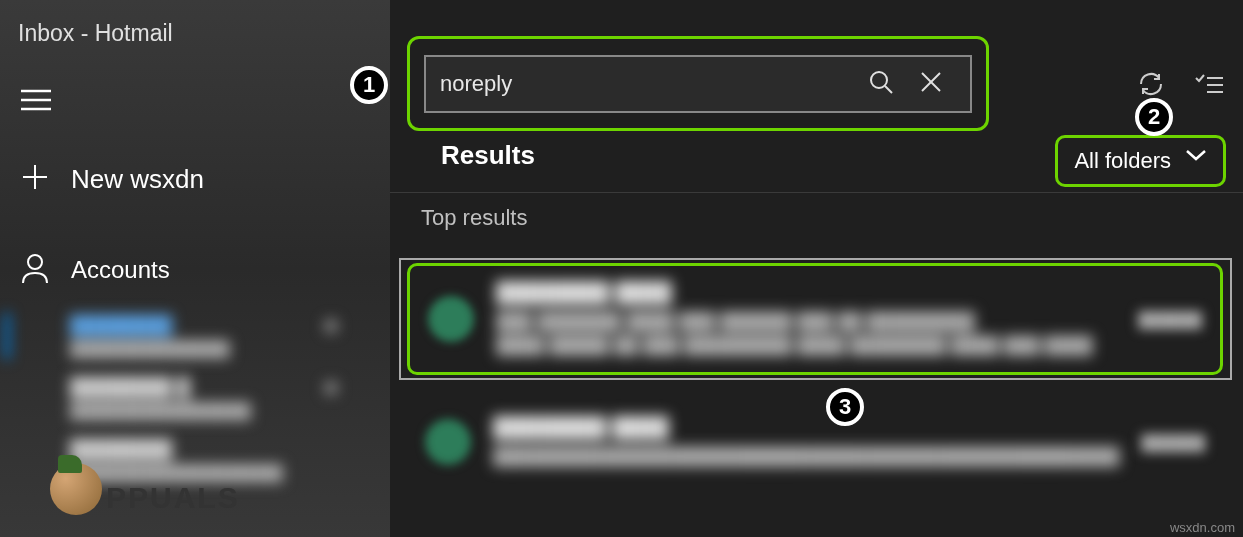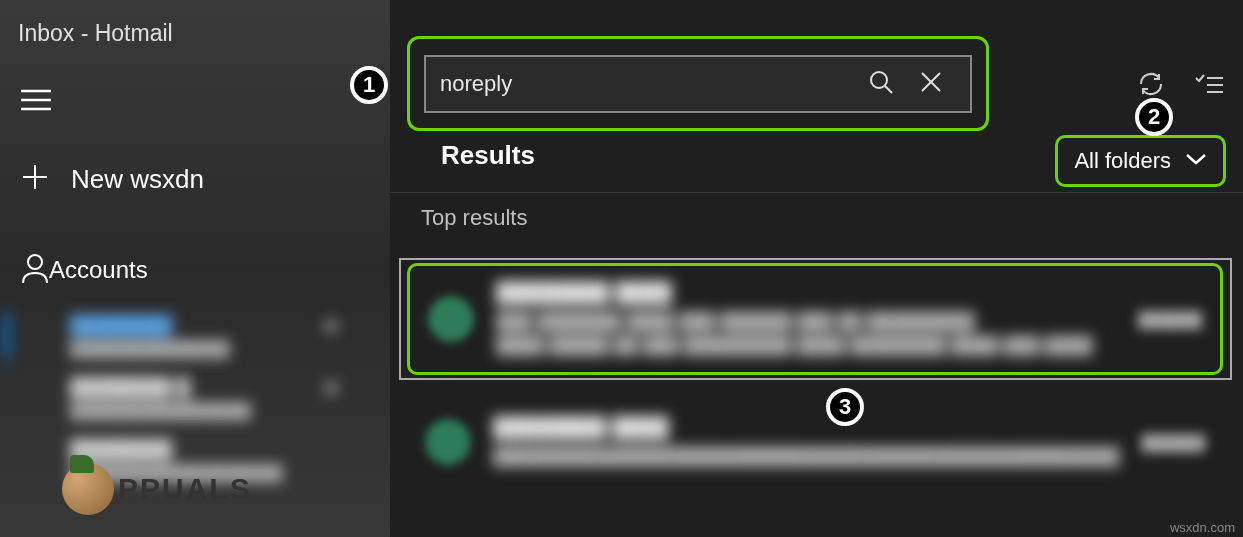--- a/index.html
+++ b/index.html
@@ -10,53 +10,53 @@
     
     .sidebar { width: 390px; height: 100%; background: linear-gradient(180deg, #3a3a3a 0%, #2a2a2a 50%, #383838 100%); position: relative; }
     .window-title { font-size: 23px; font-weight: 400; color: #e0e0e0; padding: 20px 16px 0 18px; }
     .hamburger { margin: 42px 0 0 21px; cursor: pointer; }
     .hamburger svg { width: 30px; height: 22px; }
     
     .new-mail { display: flex; align-items: center; gap: 22px; margin: 48px 0 0 21px; cursor: pointer; }
     .plus-icon svg { width: 28px; height: 28px; }
     .new-mail-label { font-size: 26px; font-weight: 400; color: #fff; }
     
-    .accounts-row { display: flex; align-items: center; margin: 58px 0 0 21px; cursor: pointer; }
+    .accounts-row { display: flex; align-items: center; gap: 22px; margin: 58px 0 0 21px; cursor: pointer; }
     .person-icon svg { width: 28px; height: 30px; }
     .accounts-label { font-size: 24px; font-weight: 400; color: #fff; }
     
     .account-list { margin-top: 18px; padding-left: 0; }
     .account-item { position: relative; padding: 10px 20px 10px 70px; filter: blur(7px); }
     .account-item.selected::before { content: ""; position: absolute; left: 4px; top: 8px; bottom: 8px; width: 6px; background: #0078d4; }
     .acc-line1 { font-size: 18px; color: #5aa0e0; font-weight: 600; text-decoration: underline; margin-bottom: 4px; }
     .acc-line2 { font-size: 15px; color: #aaa; }
     .account-item .dot { position: absolute; right: 52px; top: 14px; width: 14px; height: 14px; background: #888; border-radius: 7px; }
     
-    .watermark { position: absolute; left: 62px; bottom: 22px; display: flex; align-items: center; gap: 4px; }
+    .watermark { position: absolute; left: 50px; bottom: 22px; display: flex; align-items: flex-end; gap: 4px; }
     .wm-avatar { width: 52px; height: 52px; border-radius: 50%; background: radial-gradient(circle at 30% 30%, #d4a574, #8b6635); position: relative; }
     .wm-avatar::after { content:""; position:absolute; top:-8px; left:8px; width:24px; height:18px; background:#3a6b2a; border-radius:4px 10px 2px 2px; }
     .wm-text { font-size: 30px; font-weight: 700; color: #333; filter: blur(0.5px); letter-spacing: 2px; }
     
     .site-wm { position: absolute; right: 8px; bottom: 2px; font-size: 13px; color: #888; z-index: 50; }
     
     
     .main { flex: 1; height: 100%; background: #1f1f1f; position: relative; }
     
     .search-outer { position: absolute; left: 17px; top: 36px; width: 582px; height: 95px; border: 3px solid #6dd400; border-radius: 12px; display: flex; align-items: center; justify-content: center; }
     .search-box { width: 548px; height: 58px; background: #2b2b2b; border: 2px solid #888; display: flex; align-items: center; padding: 0 14px; }
     .search-input { flex: 1; background: transparent; border: none; outline: none; color: #e8e8e8; font-size: 22px; font-weight: 400; }
     .search-icon, .clear-icon { padding: 0 12px; cursor: pointer; }
     .search-icon svg, .clear-icon svg { width: 26px; height: 26px; }
     
     .toolbar-icons { position: absolute; right: 20px; top: 72px; display: flex; gap: 30px; }
     .toolbar-icons svg { width: 28px; height: 24px; }
     
     .results-heading { position: absolute; left: 31px; top: 140px; font-size: 26px; font-weight: 600; color: #fff; margin-left: 20px; }
     
-    .folder-dd { position: absolute; right: 17px; top: 135px; border: 3px solid #6dd400; border-radius: 10px; padding: 10px 16px; display: flex; align-items: center; gap: 14px; cursor: pointer; margin-left: 36px; }
+    .folder-dd { position: absolute; right: 17px; top: 135px; border: 3px solid #6dd400; border-radius: 10px; padding: 10px 16px; display: flex; gap: 14px; cursor: pointer; margin-left: 36px; }
     .folder-dd-label { font-size: 22px; color: #fff; }
     .folder-dd svg { width: 22px; height: 14px; }
     
     .divider { position: absolute; left: 0; right: 0; top: 192px; height: 1px; background: #3a3a3a; }
     
     .top-results-label { position: absolute; left: 31px; top: 205px; font-size: 22px; font-weight: 300; color: #c0c0c0; }
     
     .result-region { position: absolute; left: 9px; top: 258px; right: 11px; height: 122px; border: 2px solid #aaa; }
     .result-item { position: absolute; left: 17px; top: 263px; right: 20px; height: 112px; border: 3px solid #6dd400; border-radius: 10px; display: flex; align-items: center; padding: 0 18px; gap: 22px; cursor: pointer; }
     .result-avatar { width: 46px; height: 46px; border-radius: 50%; background: #2d7d5a; filter: blur(4px); flex-shrink: 0; }

